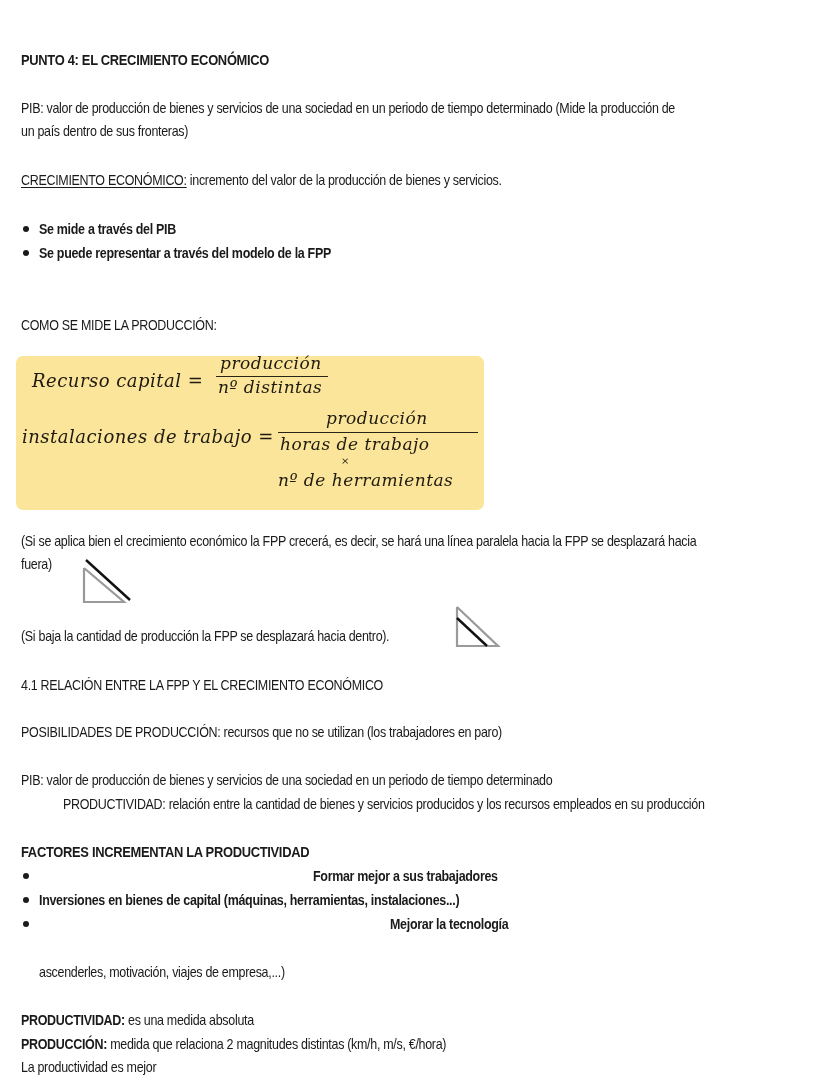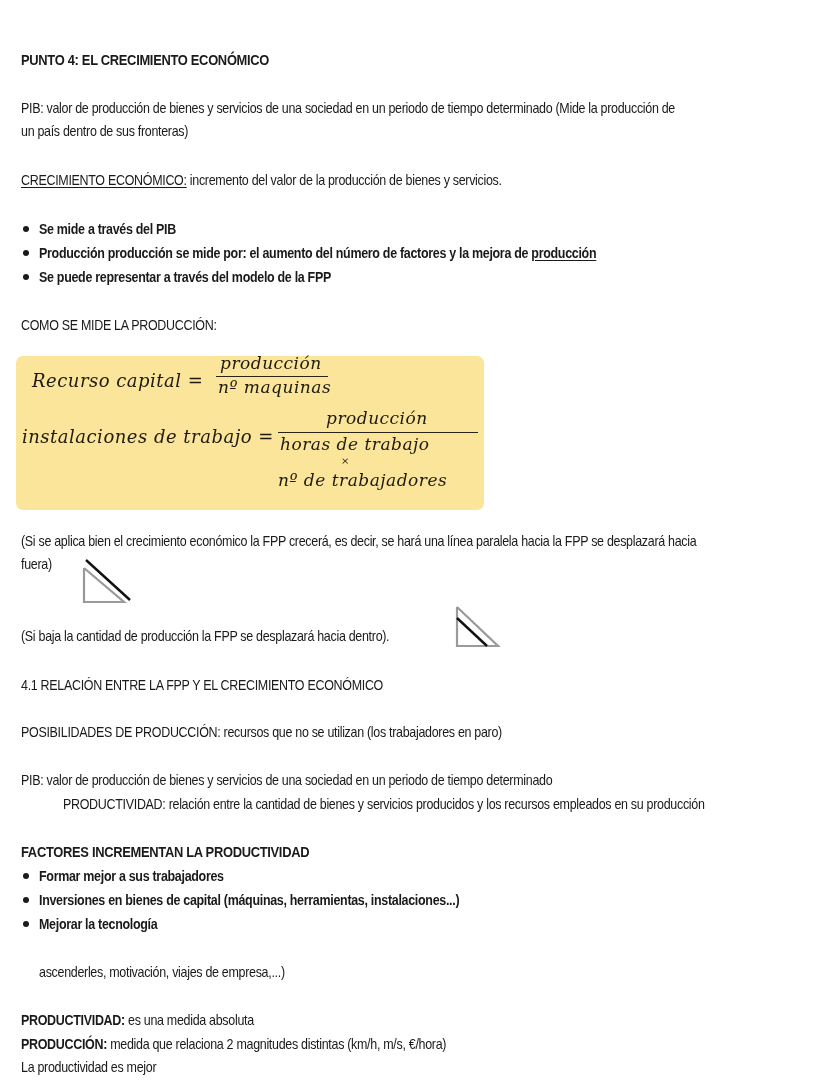--- a/index.html
+++ b/index.html
@@ -46,38 +46,37 @@
 
   <div class="line cond" style="top:97px;">PIB: valor de producción de bienes y servicios de una sociedad en un periodo de tiempo determinado (Mide la producción de</div>
   <div class="line cond" style="top:120px;">un país dentro de sus fronteras)</div>
 
   <div class="line cond" style="top:169px;">
     <span class="u">CRECIMIENTO ECONÓMICO:</span><span> incremento del valor de la producción de bienes y servicios.</span>
   </div>
 
   <ul class="bullets" style="top:217px;">
     <li><span class="txt">Se mide a través del PIB</span></li>
-    <li><span class="txt"><span>Producción producción se mide por: el aumento del número de factores y la mejora de </span><span class="u">producción</span></span></li>
     <li><span class="txt">Se puede representar a través del modelo de la FPP</span></li>
   </ul>
 
   <div class="line cond" style="top:314px;">COMO SE MIDE LA PRODUCCIÓN:</div>
 
   <div class="note-box">
     <span class="hand" style="left:16px;top:14px;">Recurso capital =</span>
     <span class="hand" style="left:204px;top:-3px;font-size:17px;">producción</span>
     <div class="frac-bar" style="left:200px;top:20px;width:112px;"></div>
-    <span class="hand" style="left:202px;top:21px;font-size:17px;">nº maquinas</span>
+    <span class="hand" style="left:202px;top:21px;font-size:17px;">nº distintas</span>
 
     <span class="hand" style="left:6px;top:70px;">instalaciones de trabajo =</span>
     <span class="hand" style="left:310px;top:52px;font-size:17px;">producción</span>
     <div class="frac-bar" style="left:262px;top:76px;width:200px;"></div>
     <span class="hand" style="left:264px;top:78px;font-size:17px;">horas de trabajo</span>
     <span class="hand" style="left:325px;top:99px;font-size:10px;font-style:normal;">×</span>
-    <span class="hand" style="left:262px;top:114px;font-size:17px;">nº de trabajadores</span>
+    <span class="hand" style="left:262px;top:114px;font-size:17px;">nº de herramientas</span>
   </div>
 
   <div class="line cond" style="top:530px;">(Si se aplica bien el crecimiento económico la FPP crecerá, es decir, se hará una línea paralela hacia la FPP se desplazará hacia</div>
   <div class="line cond" style="top:553px;">fuera)</div>
 
   <svg class="tri" style="left:78px;top:558px;" width="60" height="50" viewBox="0 0 60 50">
     <polyline points="6,10 6,44 46,44 6,10" fill="none" stroke="#9a9a9a" stroke-width="2.2"></polyline>
     <line x1="8" y1="2" x2="52" y2="42" stroke="#111" stroke-width="2.4"></line>
   </svg>
 
@@ -90,21 +89,21 @@
 
   <div class="line cond" style="top:674px;">4.1 RELACIÓN ENTRE LA FPP Y EL CRECIMIENTO ECONÓMICO</div>
 
   <div class="line cond" style="top:721px;">POSIBILIDADES DE PRODUCCIÓN: recursos que no se utilizan (los trabajadores en paro)</div>
 
   <div class="line cond" style="top:769px;">PIB: valor de producción de bienes y servicios de una sociedad en un periodo de tiempo determinado</div>
   <div class="line cond" style="top:793px;left:63px;">PRODUCTIVIDAD:  relación entre la cantidad de bienes y servicios producidos y los recursos empleados en su producción</div>
 
   <div class="line bold cond" style="top:841px;font-size:15px;">FACTORES INCREMENTAN LA PRODUCTIVIDAD</div>
 
-  <ul class="bullets" style="top:864px;">
+  <ul class="bullets" style="top:864px;text-align:right;">
     <li><span class="txt">Formar mejor a sus trabajadores</span></li>
     <li><span class="txt">Inversiones en bienes de capital (máquinas, herramientas, instalaciones...)</span></li>
     <li><span class="txt">Mejorar la tecnología</span></li>
   </ul>
   <div class="line cond" style="top:961px;left:39px;">ascenderles, motivación, viajes de empresa,...)</div>
 
   <div class="line cond" style="top:1009px;">
     <span class="bold">PRODUCTIVIDAD:</span><span> es una medida absoluta</span>
   </div>
   <div class="line cond" style="top:1033px;">

